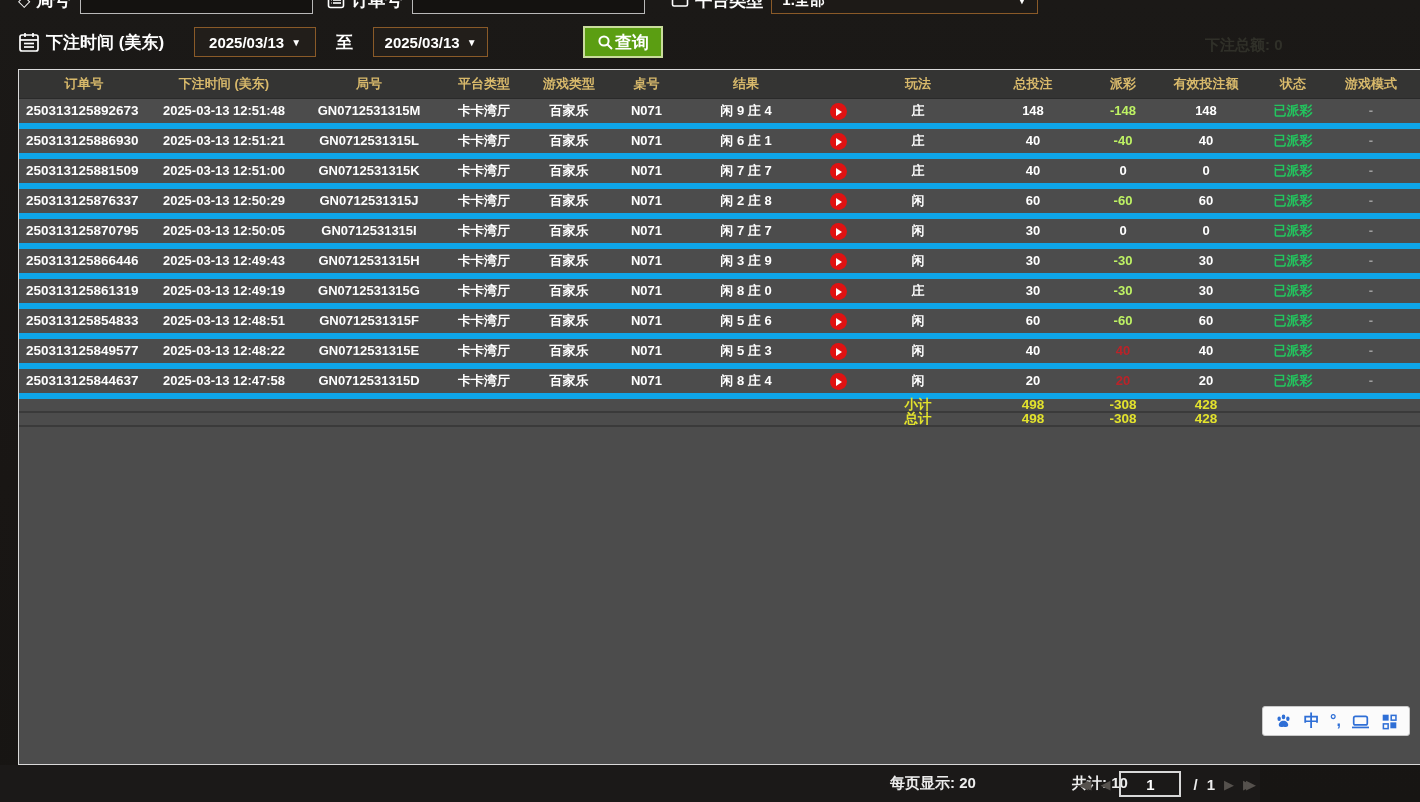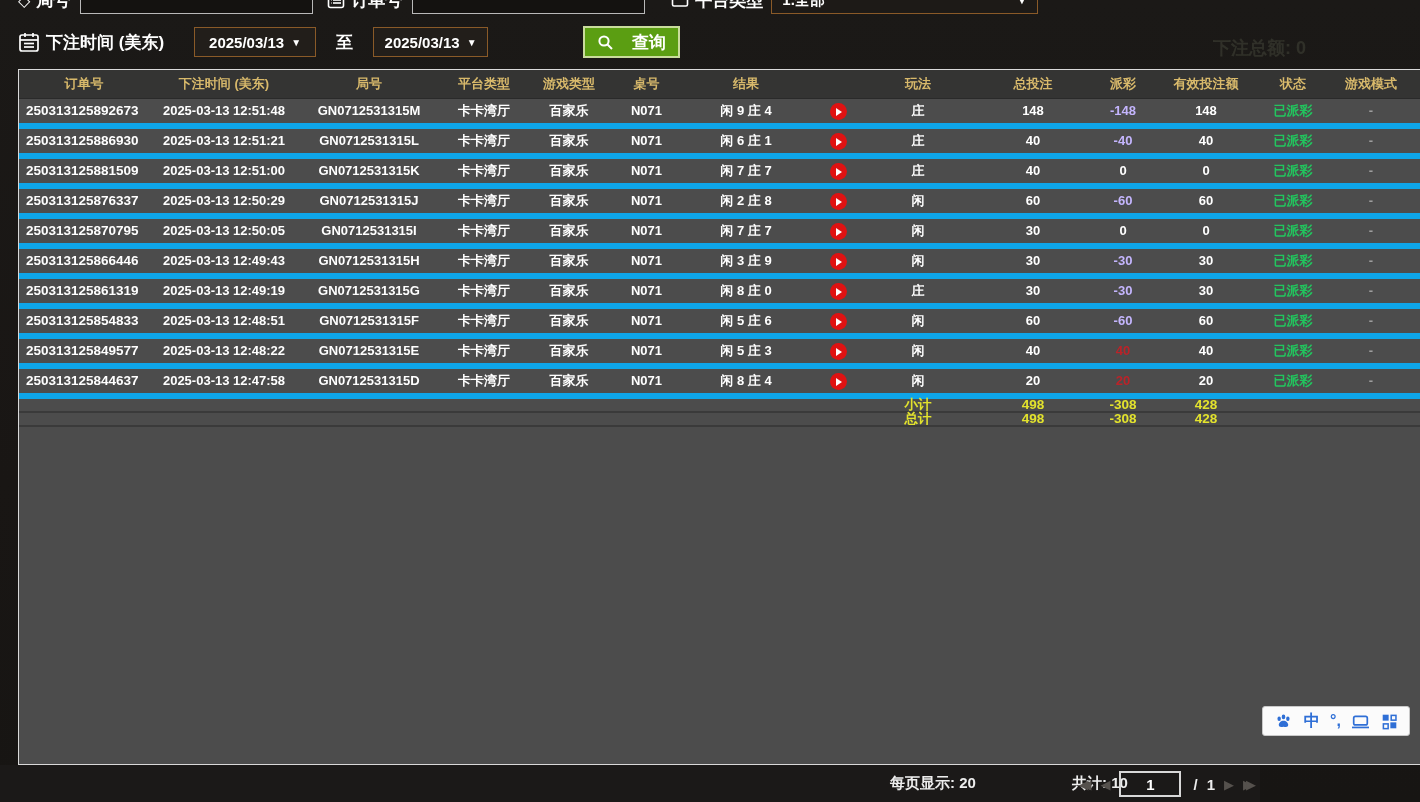--- a/index.html
+++ b/index.html
@@ -2,22 +2,22 @@
 <html><head>
 <meta charset="utf-8">
 <style>
   * { margin:0; padding:0; box-sizing:border-box; }
   html,body { width:1420px; height:802px; overflow:hidden; background:#191715;
     font-family:"Liberation Sans", sans-serif; }
   .page { position:relative; width:1420px; height:802px;
     background:linear-gradient(180deg,#1b1917 0%,#191614 60%,#171513 100%); }
 
   
-  .ghost-text { position:absolute; left:1205px; top:36px; font-size:18px; font-weight:700;
-    color:rgba(190,210,165,0.13); white-space:nowrap;margin-left:8px; }
+  .ghost-text { position:absolute; left:1205px; top:36px; font-size:15px; font-weight:700;
+    color:rgba(190,210,165,0.13); white-space:nowrap; }
   .ghost-beads { position:absolute; left:6px; top:768px; width:300px; height:70px; }
   .ghost-beads i { position:absolute; width:24px; height:24px; border-radius:50%;
     border:2px solid rgba(255,255,255,0.055); background:rgba(255,255,255,0.02); }
 
   
   .filters { position:absolute; left:0; top:0; width:1420px; height:66px; }
   .frow { position:absolute; display:flex; align-items:center; }
   .frow1 { left:18px; top:-14px; height:28px; }
   .frow2 { left:18px; top:26px; height:32px; }
   .flabel { color:#fff; font-size:17px; font-weight:700; white-space:nowrap; }
@@ -28,37 +28,37 @@
   .dropdown { position:relative; width:267px; height:28px; background:#1d1a17;
     border:1px solid #8a5a28; color:#fff; font-size:15px; font-weight:700;
     display:flex; align-items:center; padding:0 10px; margin-left:8px; cursor:pointer; }
   .dropdown .caret { position:absolute; right:10px; font-size:11px; }
   .datebtn { height:30px; background:#221e1a; border:1px solid #8a5a28; color:#fff;
     font-size:15px; font-weight:700; display:flex; align-items:center; justify-content:center;
     padding:0 12px; cursor:pointer; white-space:nowrap; }
   .datebtn .caret { font-size:10px; margin-left:7px; }
   .to-label { color:#fff; font-size:17px; font-weight:700; margin:0 20px; }
   .querybtn { height:32px; background:#5b9e12; border:2px solid #c9dc9c; color:#fff;
-    font-size:17px; font-weight:700; display:flex; align-items:center; gap:18px;
+    font-size:17px; font-weight:700; display:flex; align-items:center; gap:1px;
     padding:0 12px; cursor:pointer; }
 
   
   .panel { position:absolute; left:18px; top:69px; width:1402px; height:696px;
     background:#4c4c4c; border:1px solid #d9d9d9; border-right:none; }
   .grid { display:grid;
     grid-template-columns:130px 150px 140px 90px 80px 75px 124px 60px 100px 130px 50px 116px 58px 1fr;
     align-items:center; }
   .thead { height:29px; background:#343433; border-bottom:1px solid #2a2a2a; }
   .thead .cell { color:#d8b96b; font-size:13px; font-weight:700; }
   .cell { text-align:center; font-size:13px; font-weight:700; color:#fff;
     white-space:nowrap; overflow:hidden; line-height:28px; }
   .row { height:30px; border-bottom:6px solid #0ea5e9; }
   .row .c1 { text-align:left; padding-left:7px; font-size:13.5px; }
   .row .c2 { text-align:center; }
-  .neg  { color:#c4b5fd; }
+  .neg  { color:#bef264; }
   .pos  { color:#bb2329; }
   .zero { color:#ffffff; }
   .status-paid { color:#22c55e; }
   .mode-cell { color:#9d9d9d; }
   .play-btn { display:inline-flex; width:17px; height:17px; border-radius:50%;
     background:#e01212; align-items:center; justify-content:center; cursor:pointer;
     vertical-align:middle; }
   .play-tri { width:0; height:0; border-left:6px solid #fff; border-top:4px solid transparent;
     border-bottom:4px solid transparent; margin-left:2px; }
   .summary { height:14px; border-bottom:2px solid #3a3a3a; }

